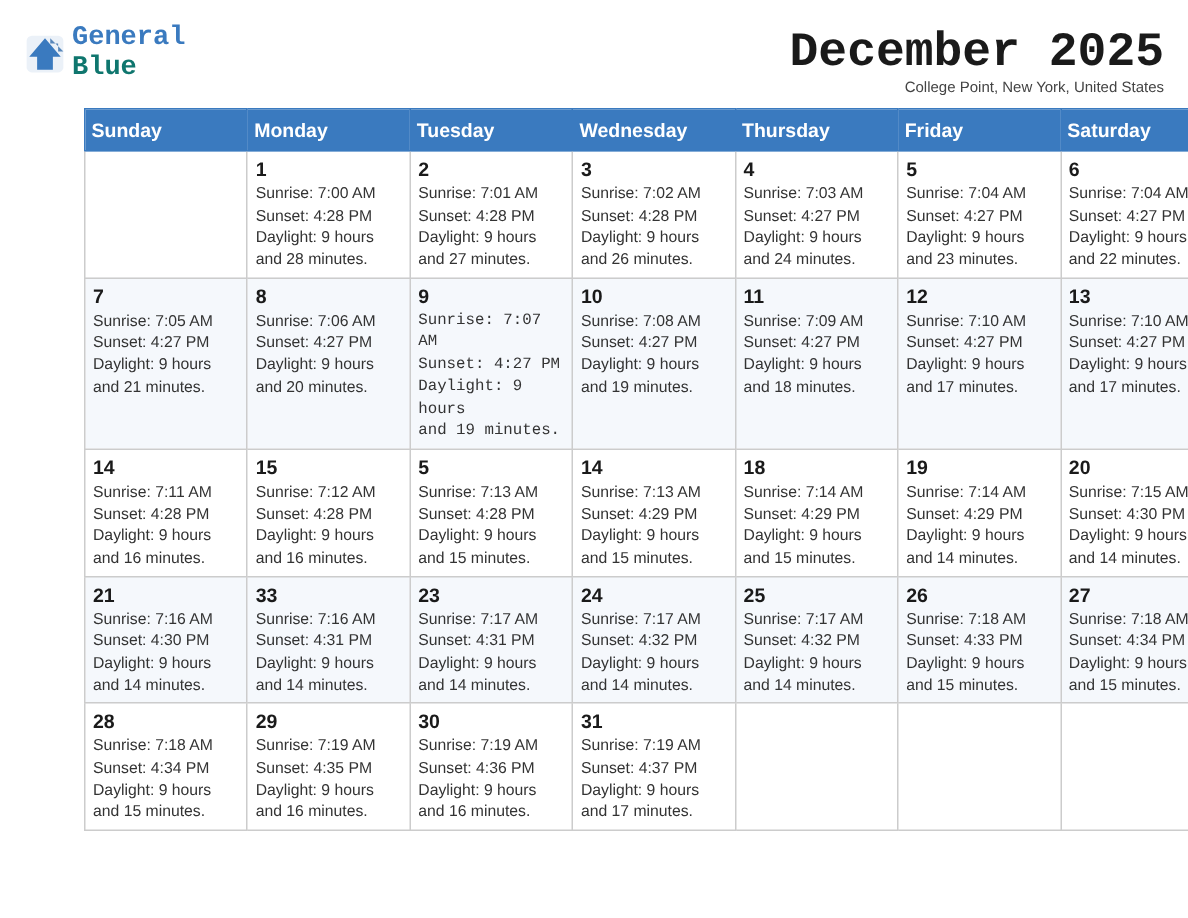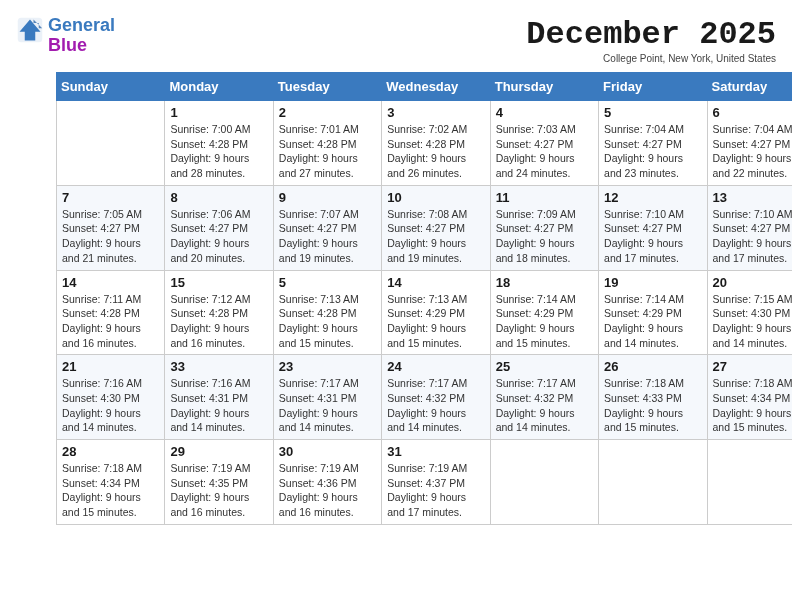--- a/index.html
+++ b/index.html
@@ -11,22 +11,23 @@
       padding: 16px;
     }
     .header {
       display: flex;
       justify-content: space-between;
       align-items: flex-start;
       margin-bottom: 8px;
     }
     .logo {
       display: flex;
-      align-items: flex-start;
+      align-items: center;
       gap: 4px;
+      font-family: Liberation Mono, monospace;
     }
     .logo-text {
       font-size: 18px;
       font-weight: bold;
       color: #1a1a1a;
       line-height: 1.1;
     }
     .logo-text span {
       color: #3a7abf;
     }
@@ -94,21 +95,21 @@
 
 <div class="header">
   <div class="logo">
     <svg class="logo-icon" viewBox="0 0 32 32" xmlns="http://www.w3.org/2000/svg">
       <rect x="2" y="2" width="28" height="28" rx="4" fill="#3a7abf" opacity="0.1"></rect>
       <polygon points="16,4 28,18 22,18 22,28 10,28 10,18 4,18" fill="#3a7abf"></polygon>
       <polygon points="20,4 30,14 26,14 26,8 20,8" fill="#1a5a9f" opacity="0.7"></polygon>
     </svg>
     <div class="logo-text">
       <div><span>General</span></div>
-      <div><span style="color:#a21caf;">Blue</span></div>
+      <div><span style="color:#0f766e;">Blue</span></div>
     </div>
   </div>
   <div class="title-block">
     <div class="calendar-title">December 2025</div>
     <div class="calendar-subtitle">College Point, New York, United States</div>
   </div>
 </div>
 
 <table>
   <thead>
@@ -178,21 +179,21 @@
         </td>
         <td>
           <span class="day-num">8</span>
           <div class="day-info" style="white-space: pre-line;">Sunrise: 7:06 AM
 Sunset: 4:27 PM
 Daylight: 9 hours
 and 20 minutes.</div>
         </td>
         <td>
           <span class="day-num">9</span>
-          <div class="day-info" style="white-space: pre-line;">Sunrise: 7:07 AM
+          <div class="day-info" style="white-space: pre-line; font-family: Liberation Mono, monospace;">Sunrise: 7:07 AM
 Sunset: 4:27 PM
 Daylight: 9 hours
 and 19 minutes.</div>
         </td>
         <td>
           <span class="day-num">10</span>
           <div class="day-info" style="white-space: pre-line;">Sunrise: 7:08 AM
 Sunset: 4:27 PM
 Daylight: 9 hours
 and 19 minutes.</div>

